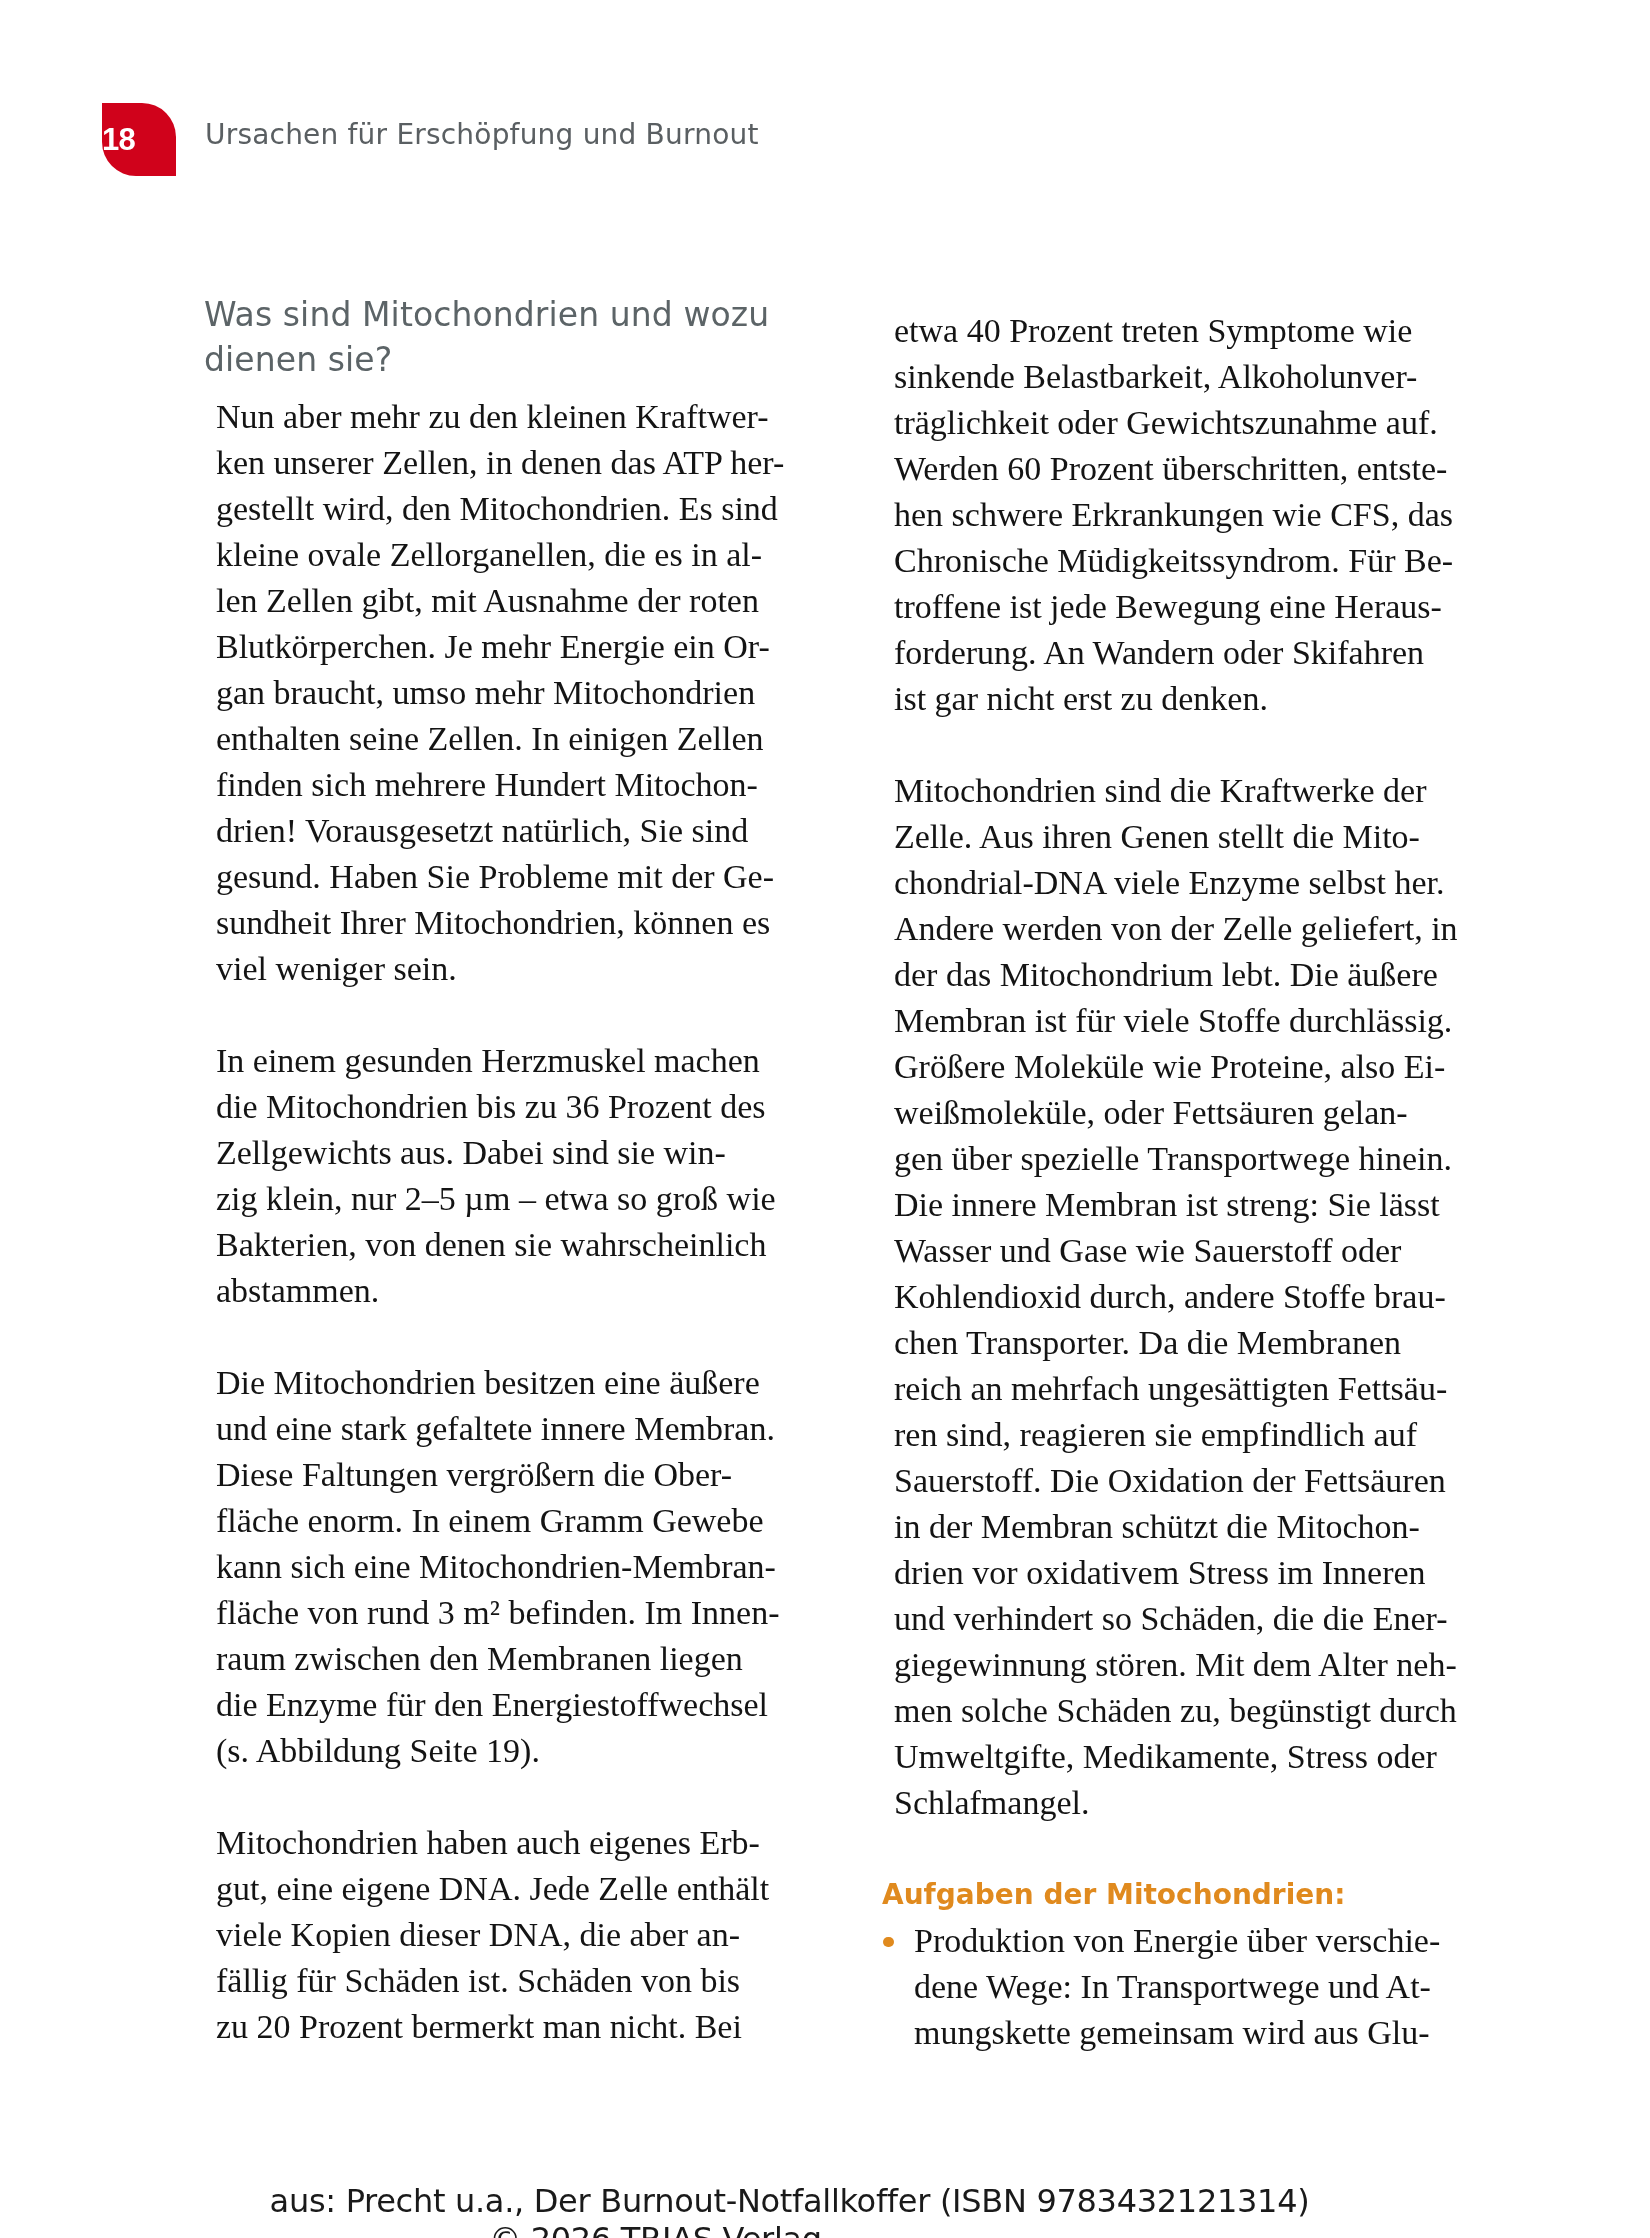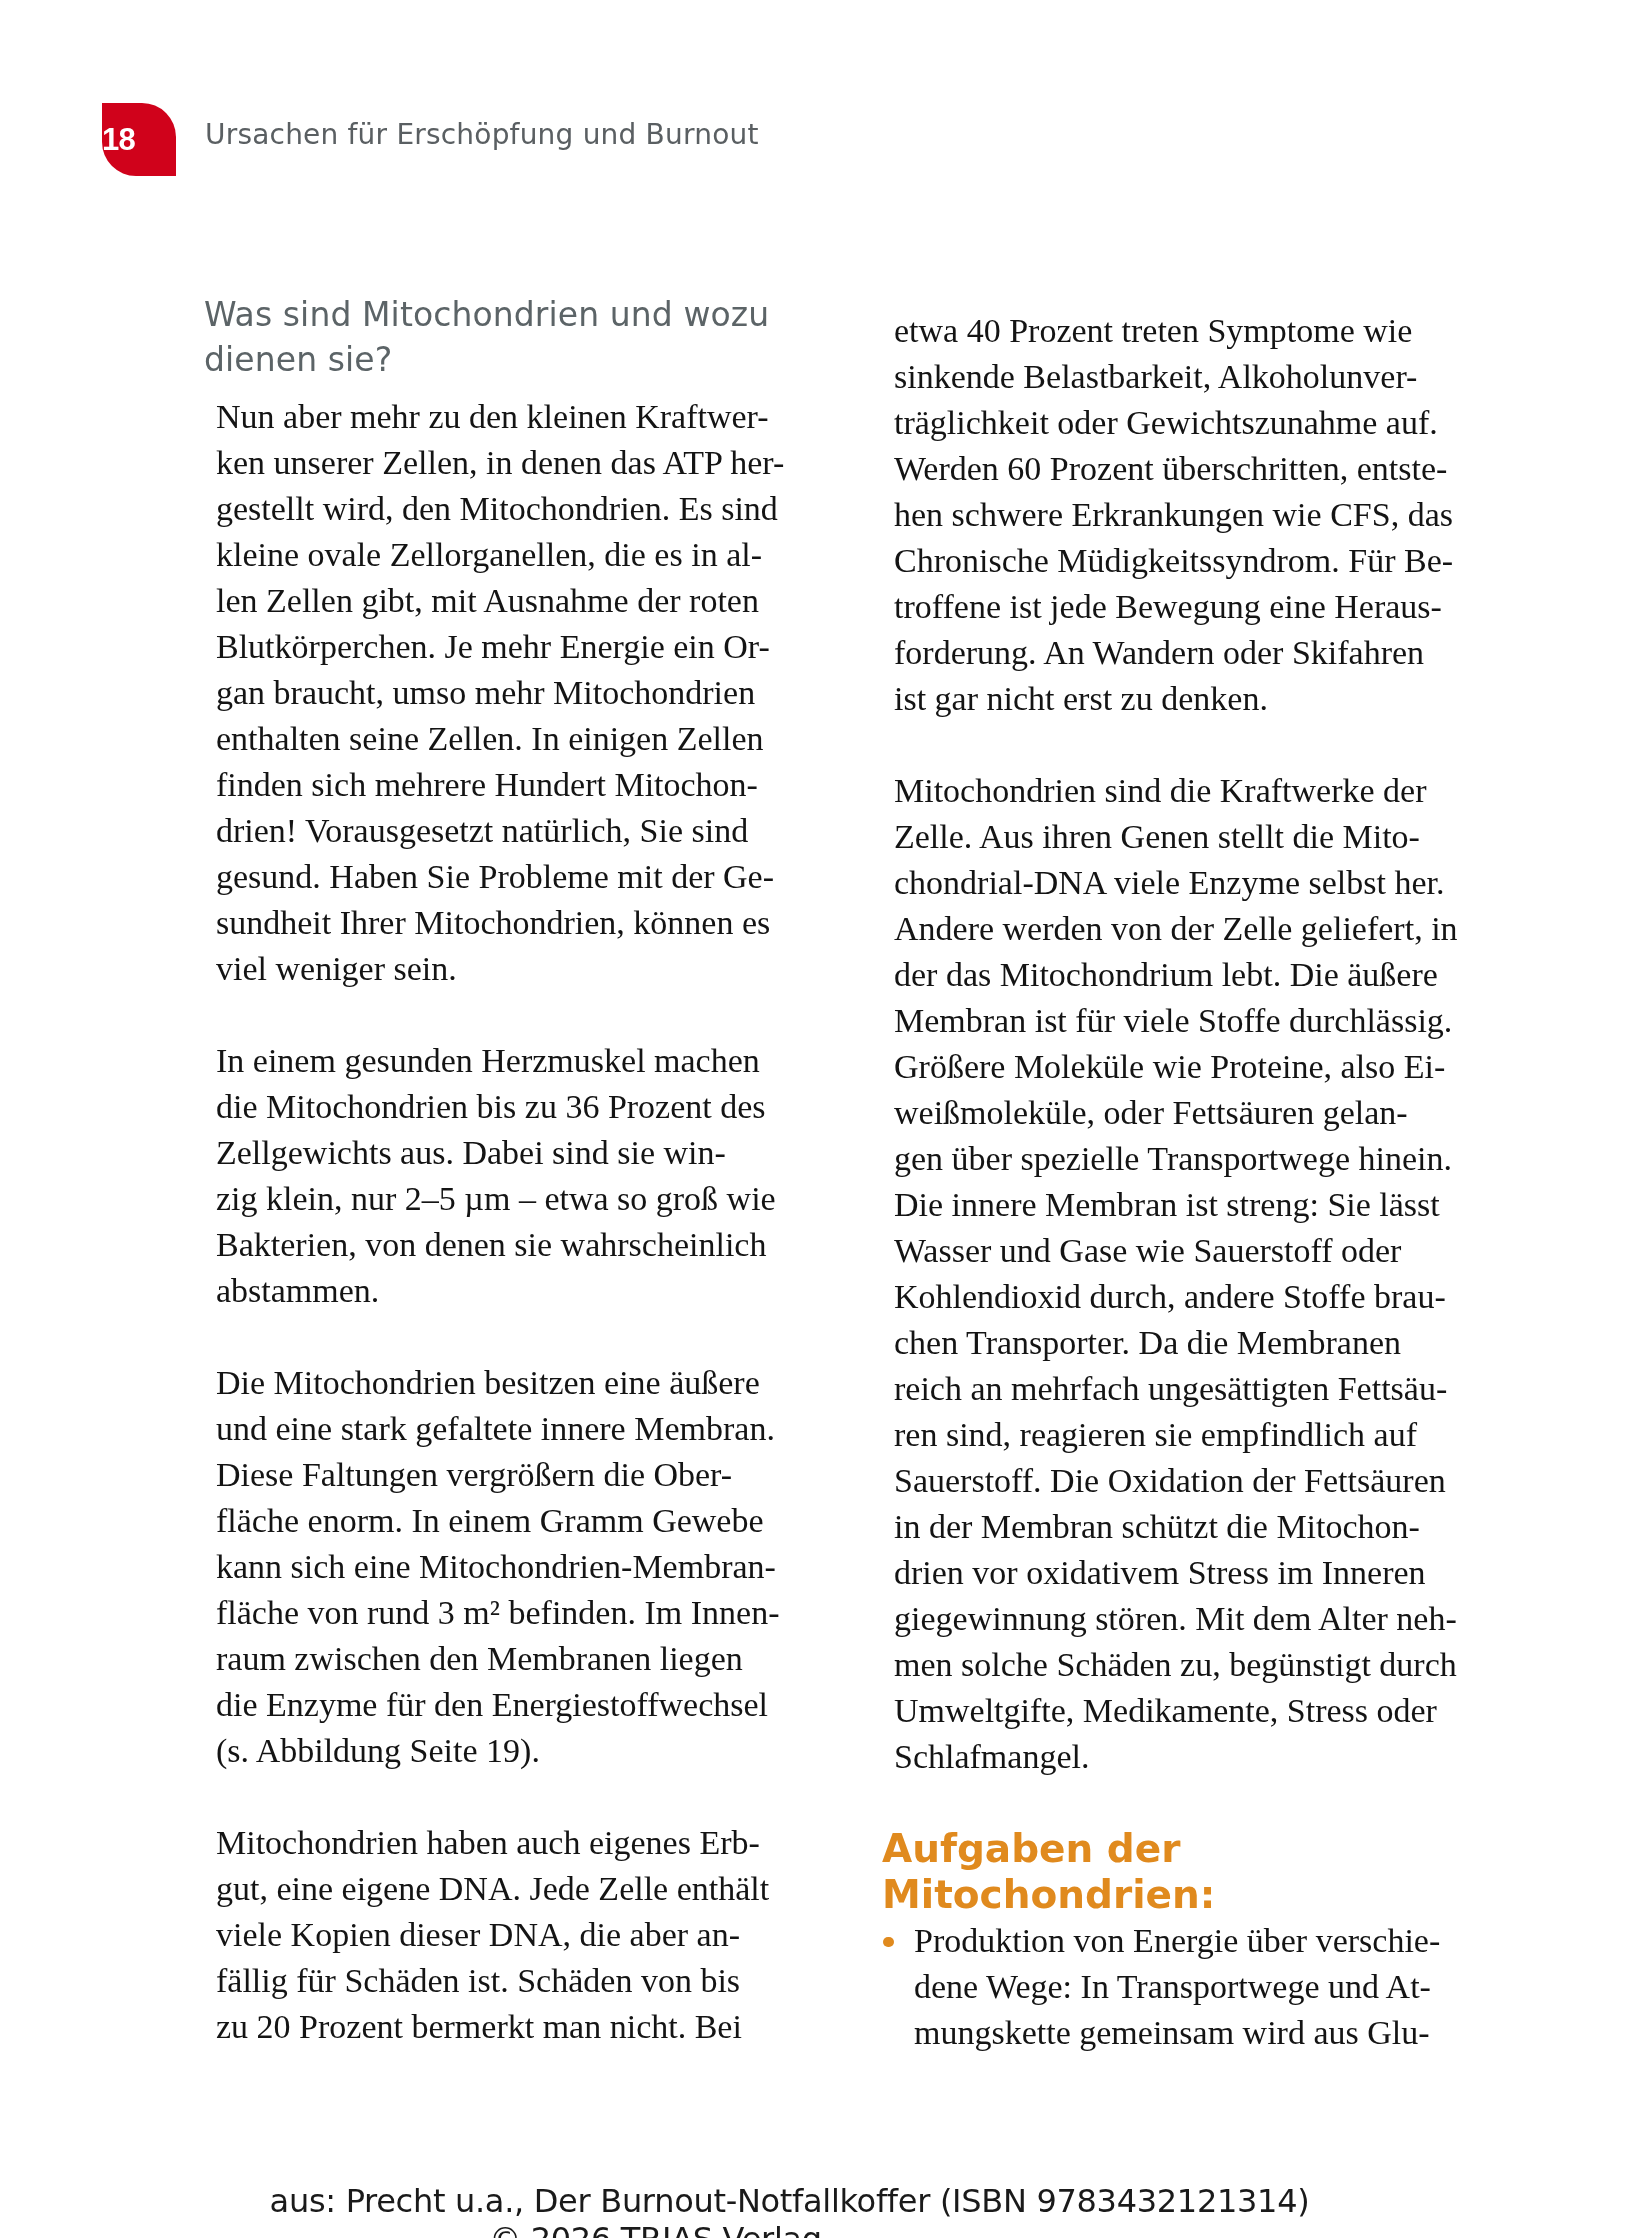--- a/index.html
+++ b/index.html
@@ -62,21 +62,21 @@
   }
   .line {
     display: block;
     white-space: nowrap;
   }
   .para { margin: 12px; }
   .para + .para { margin-top: 46px; }
   .box-heading {
     font-family: "DejaVu Sans", sans-serif;
     font-weight: bold;
-    font-size: 39px;
+    font-size: 28px;
     line-height: 46px;
     color: var(--accent, #e08a1e);
     margin-top: 46px;
   }
   .bullet-item {
     position: relative;
     padding-left: 32px;
   }
   .bullet-dot {
     position: absolute;
@@ -185,20 +185,21 @@
     <span class="line">gen über spezielle Transportwege hinein.</span>
     <span class="line">Die innere Membran ist streng: Sie lässt</span>
     <span class="line">Wasser und Gase wie Sauerstoff oder</span>
     <span class="line">Kohlendioxid durch, andere Stoffe brau-</span>
     <span class="line">chen Transporter. Da die Membranen</span>
     <span class="line">reich an mehrfach ungesättigten Fettsäu-</span>
     <span class="line">ren sind, reagieren sie empfindlich auf</span>
     <span class="line">Sauerstoff. Die Oxidation der Fettsäuren</span>
     <span class="line">in der Membran schützt die Mitochon-</span>
     <span class="line">drien vor oxidativem Stress im Inneren</span>
+    <span class="line">und verhindert so Schäden, die die Ener-</span>
     <span class="line">giegewinnung stören. Mit dem Alter neh-</span>
     <span class="line">men solche Schäden zu, begünstigt durch</span>
     <span class="line">Umweltgifte, Medikamente, Stress oder</span>
     <span class="line">Schlafmangel.</span>
   </p>
 
   <div class="box-heading">Aufgaben der Mitochondrien:</div>
   <div class="bullet-item">
     <span class="bullet-dot"></span>
     <span class="line">Produktion von Energie über verschie-</span>

